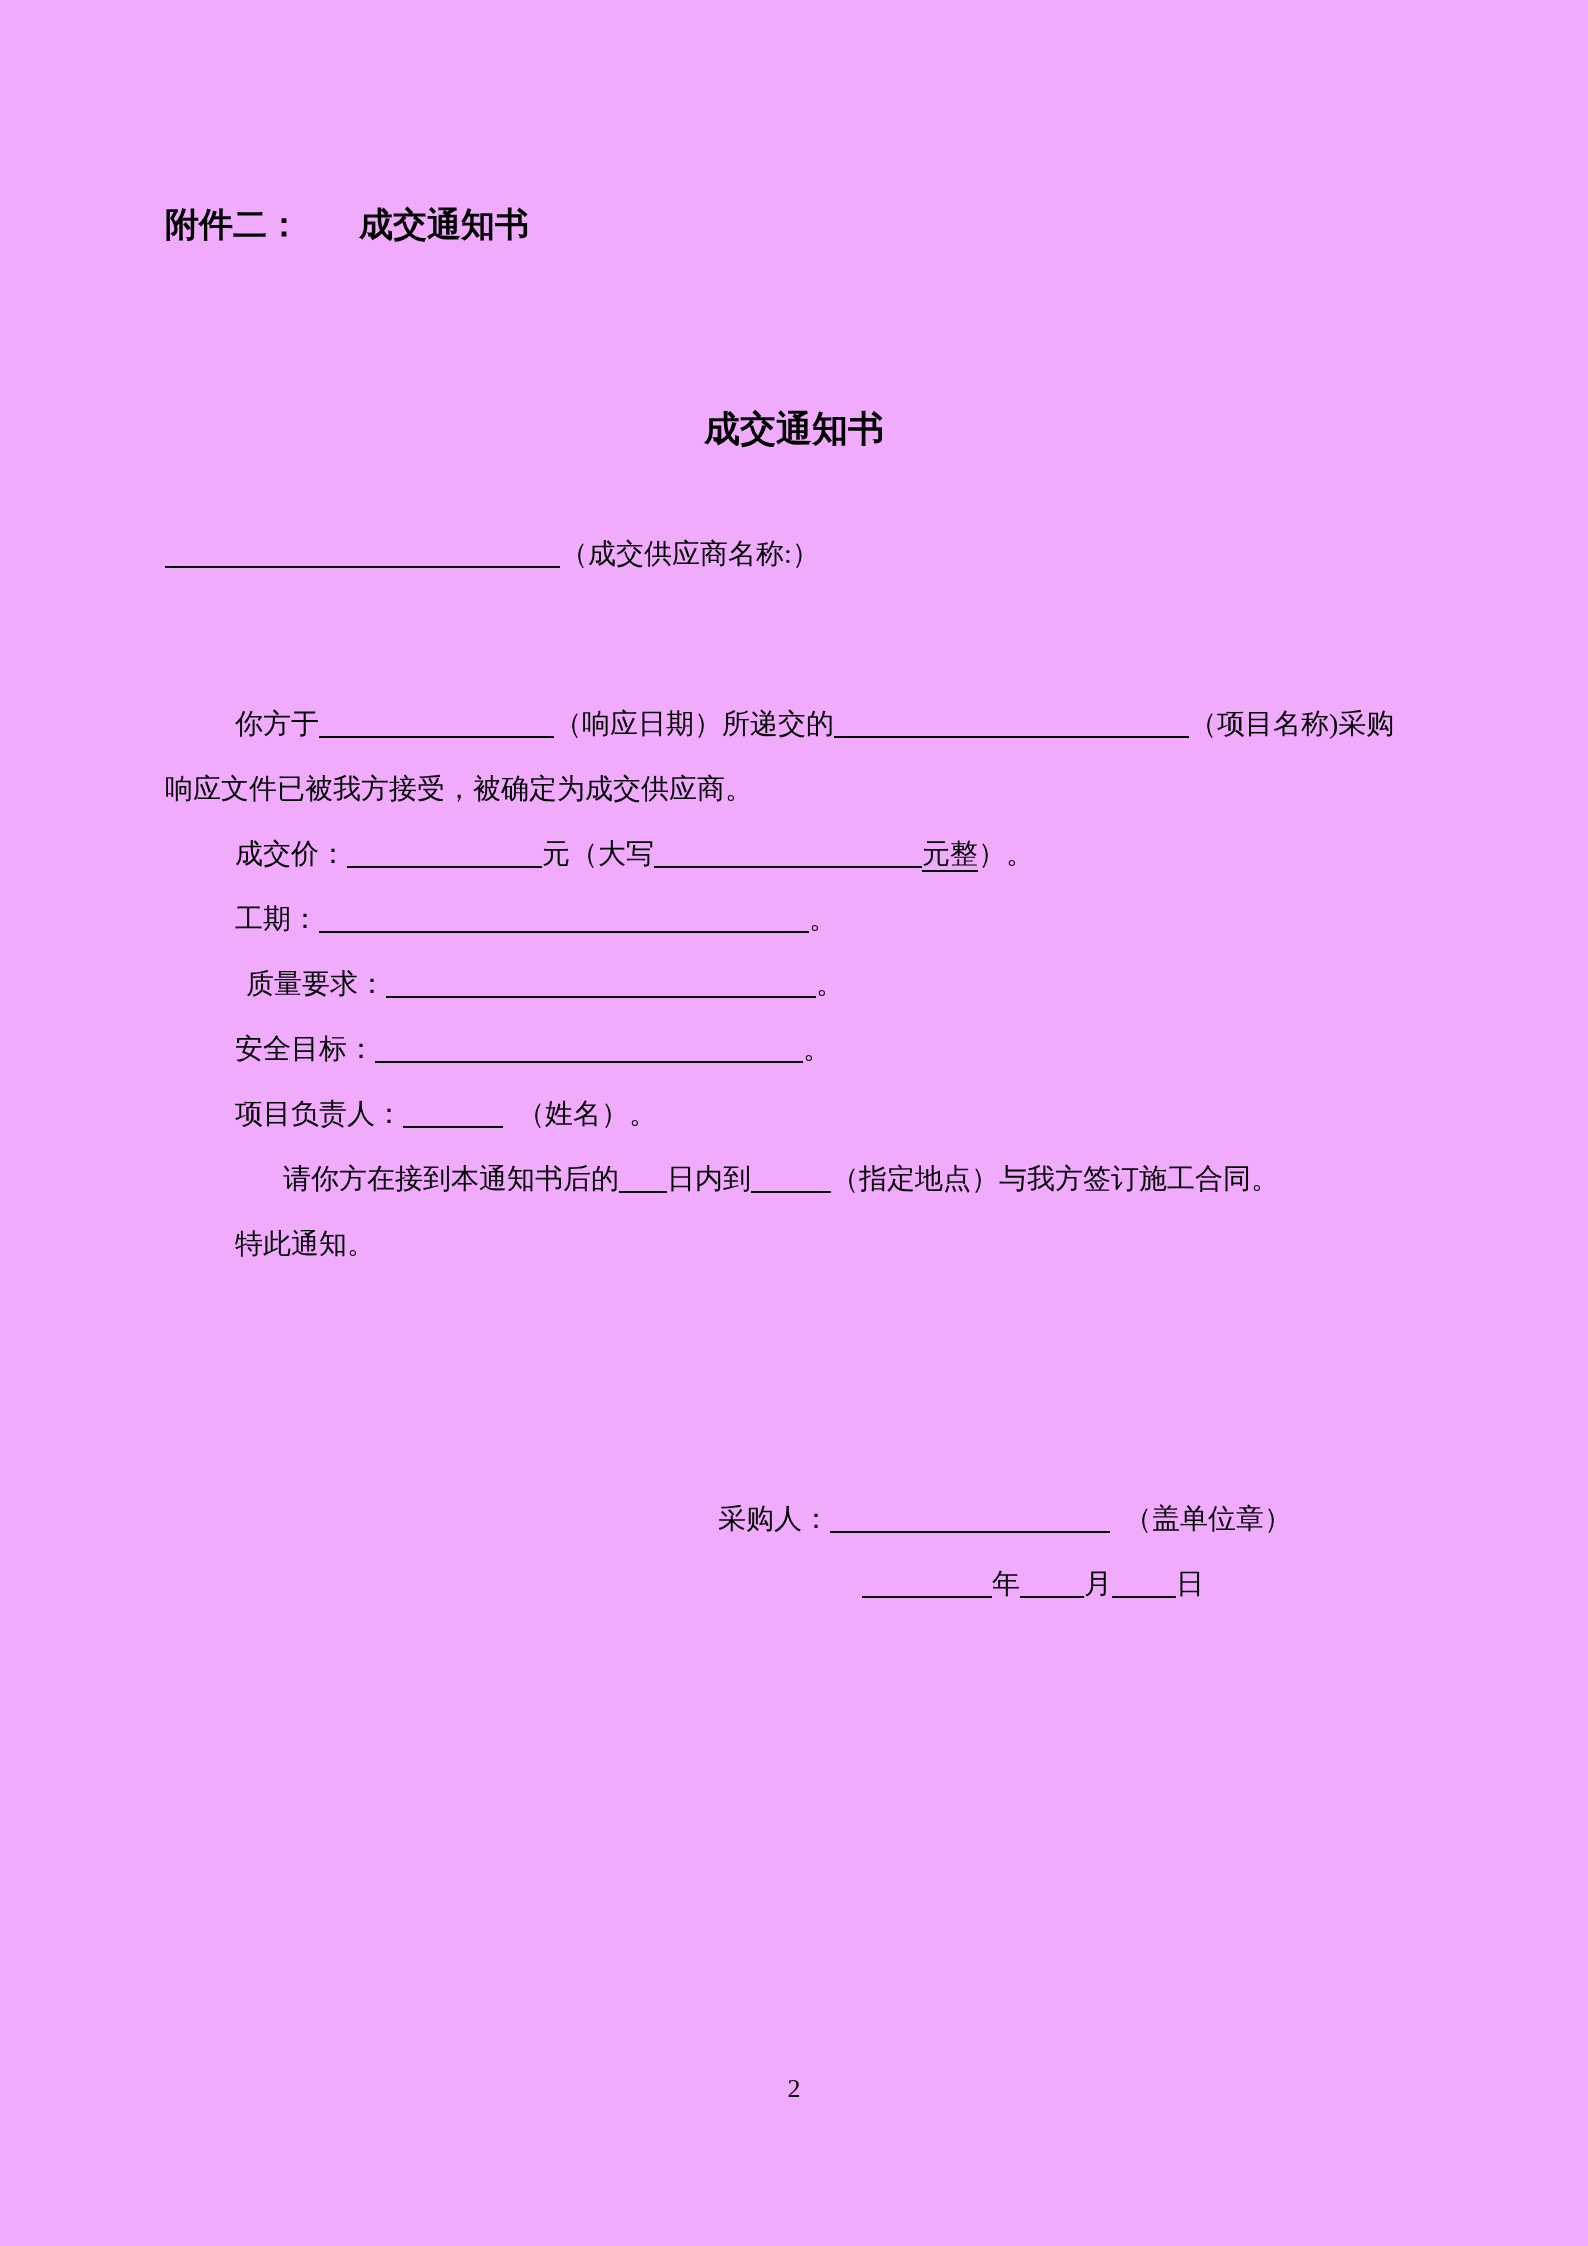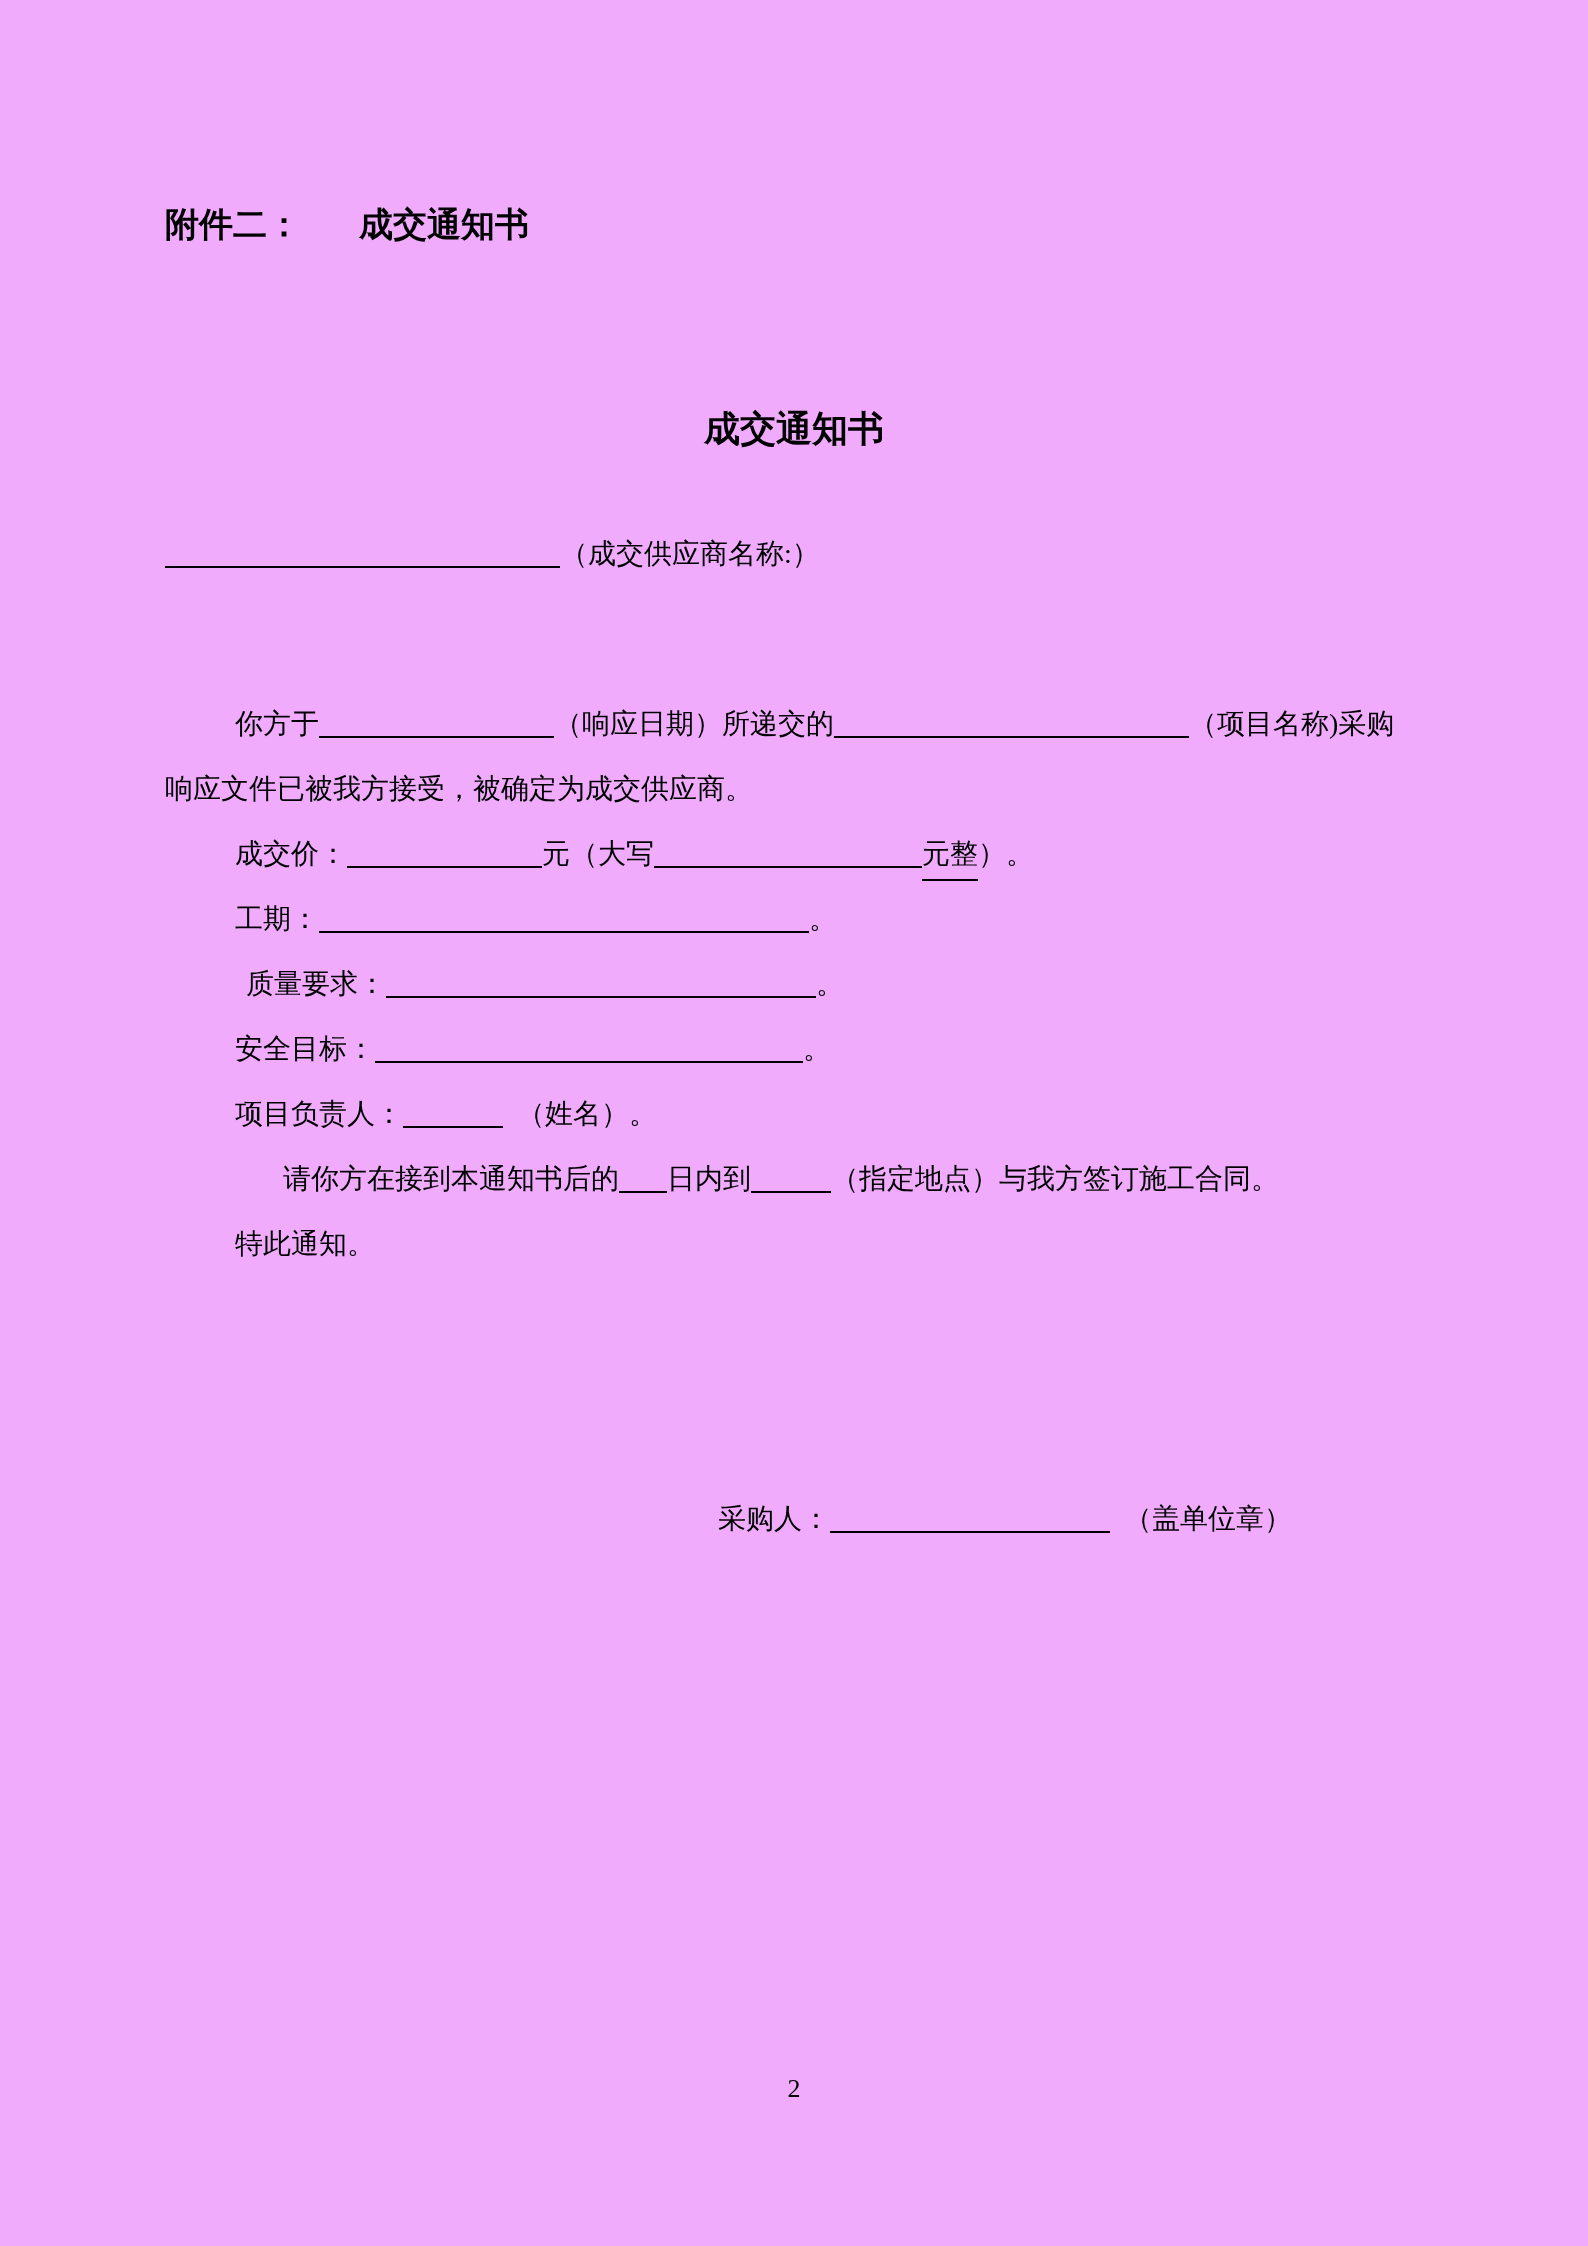--- a/index.html
+++ b/index.html
@@ -38,21 +38,21 @@
   }
   .heading-gap { margin-left: 58px; }
   .blank {
     display: inline-block;
     height: 2px;
     background: #000000;
     vertical-align: -5px;
   }
   .ul {
     border-bottom: 2px solid #000000;
-    padding-bottom: 10px;
+    padding-bottom: 1px;
   }
   .page-num {
     left: 0;
     right: 0;
     text-align: center;
     font-size: 26px;
   }
 </style>
 </head>
 <body>
@@ -98,16 +98,19 @@
   <div class="line" style="left:235px; top:1158px;margin-left:48px;">
     <span>请你方在接到本通知书后的</span><span class="blank" style="width:48px;"></span><span>日内到</span><span class="blank" style="width:80px;"></span><span>（指定地点）与我方签订施工合同。</span>
   </div>
 
   <div class="line" style="left:235px; top:1223px;">特此通知。</div>
 
   <div class="line" style="left:718px; top:1498px;">
     <span>采购人：</span><span class="blank" style="width:280px;"></span><span style="margin-left:14px;">（盖单位章）</span>
   </div>
 
+  <div class="line" style="left:862px; top:1563px;">
+    <span class="blank" style="width:130px;"></span><span>年</span><span class="blank" style="width:64px;"></span><span>月</span><span class="blank" style="width:64px;"></span><span>日</span>
+  </div>
 
   <div class="line page-num" style="top:2068px;">2</div>
 
 </div>
 
 </body></html>

